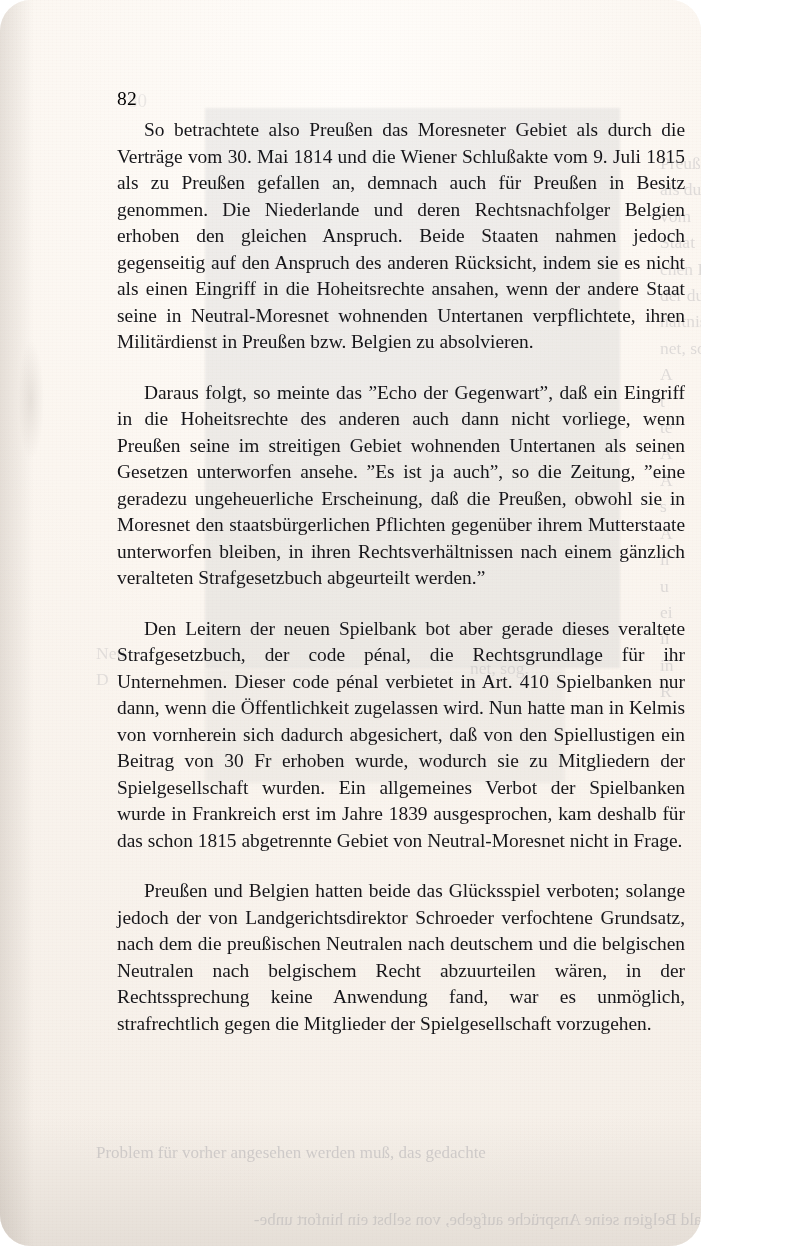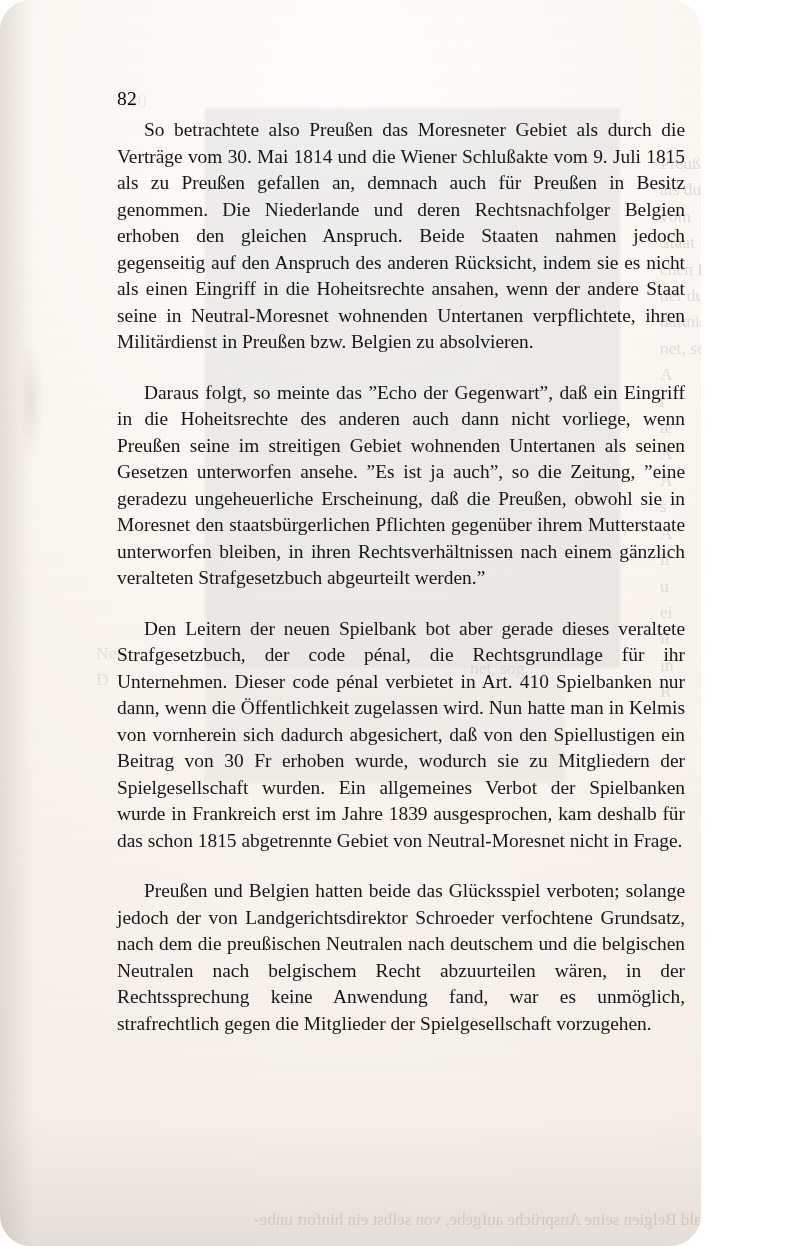--- a/index.html
+++ b/index.html
@@ -185,20 +185,21 @@
 u
 ei
 il
 in
 R</div>
   <div class="bleed" id="bleed-left">Neu
 D</div>
   <div class="bleed" id="bleed-mid">net, sog.</div>
 
   <div class="bleed" id="bleed-bottom">
+    <div>Problem für vorher angesehen werden muß, das gedachte</div>
   </div>
   <div class="bleed mirror" id="bleed-bottom-2">
     <div>bald Belgien seine Ansprüche aufgebe, von selbst ein hinfort unbe-</div>
     
   </div>
 
   <div id="page-number">82</div>
 
   <div id="text-column">
     <p class="indent">So betrachtete also Preußen das Moresneter Gebiet als durch die Verträge vom 30. Mai 1814 und die Wiener Schlußakte vom 9. Juli 1815 als zu Preußen gefallen an, demnach auch für Preußen in Besitz genommen. Die Niederlande und deren Rechtsnachfolger Belgien erhoben den gleichen Anspruch. Beide Staaten nahmen jedoch gegenseitig auf den Anspruch des anderen Rücksicht, indem sie es nicht als einen Eingriff in die Hoheitsrechte ansahen, wenn der andere Staat seine in Neutral-Moresnet wohnenden Untertanen verpflichtete, ihren Militärdienst in Preußen bzw. Belgien zu absolvieren.</p>

